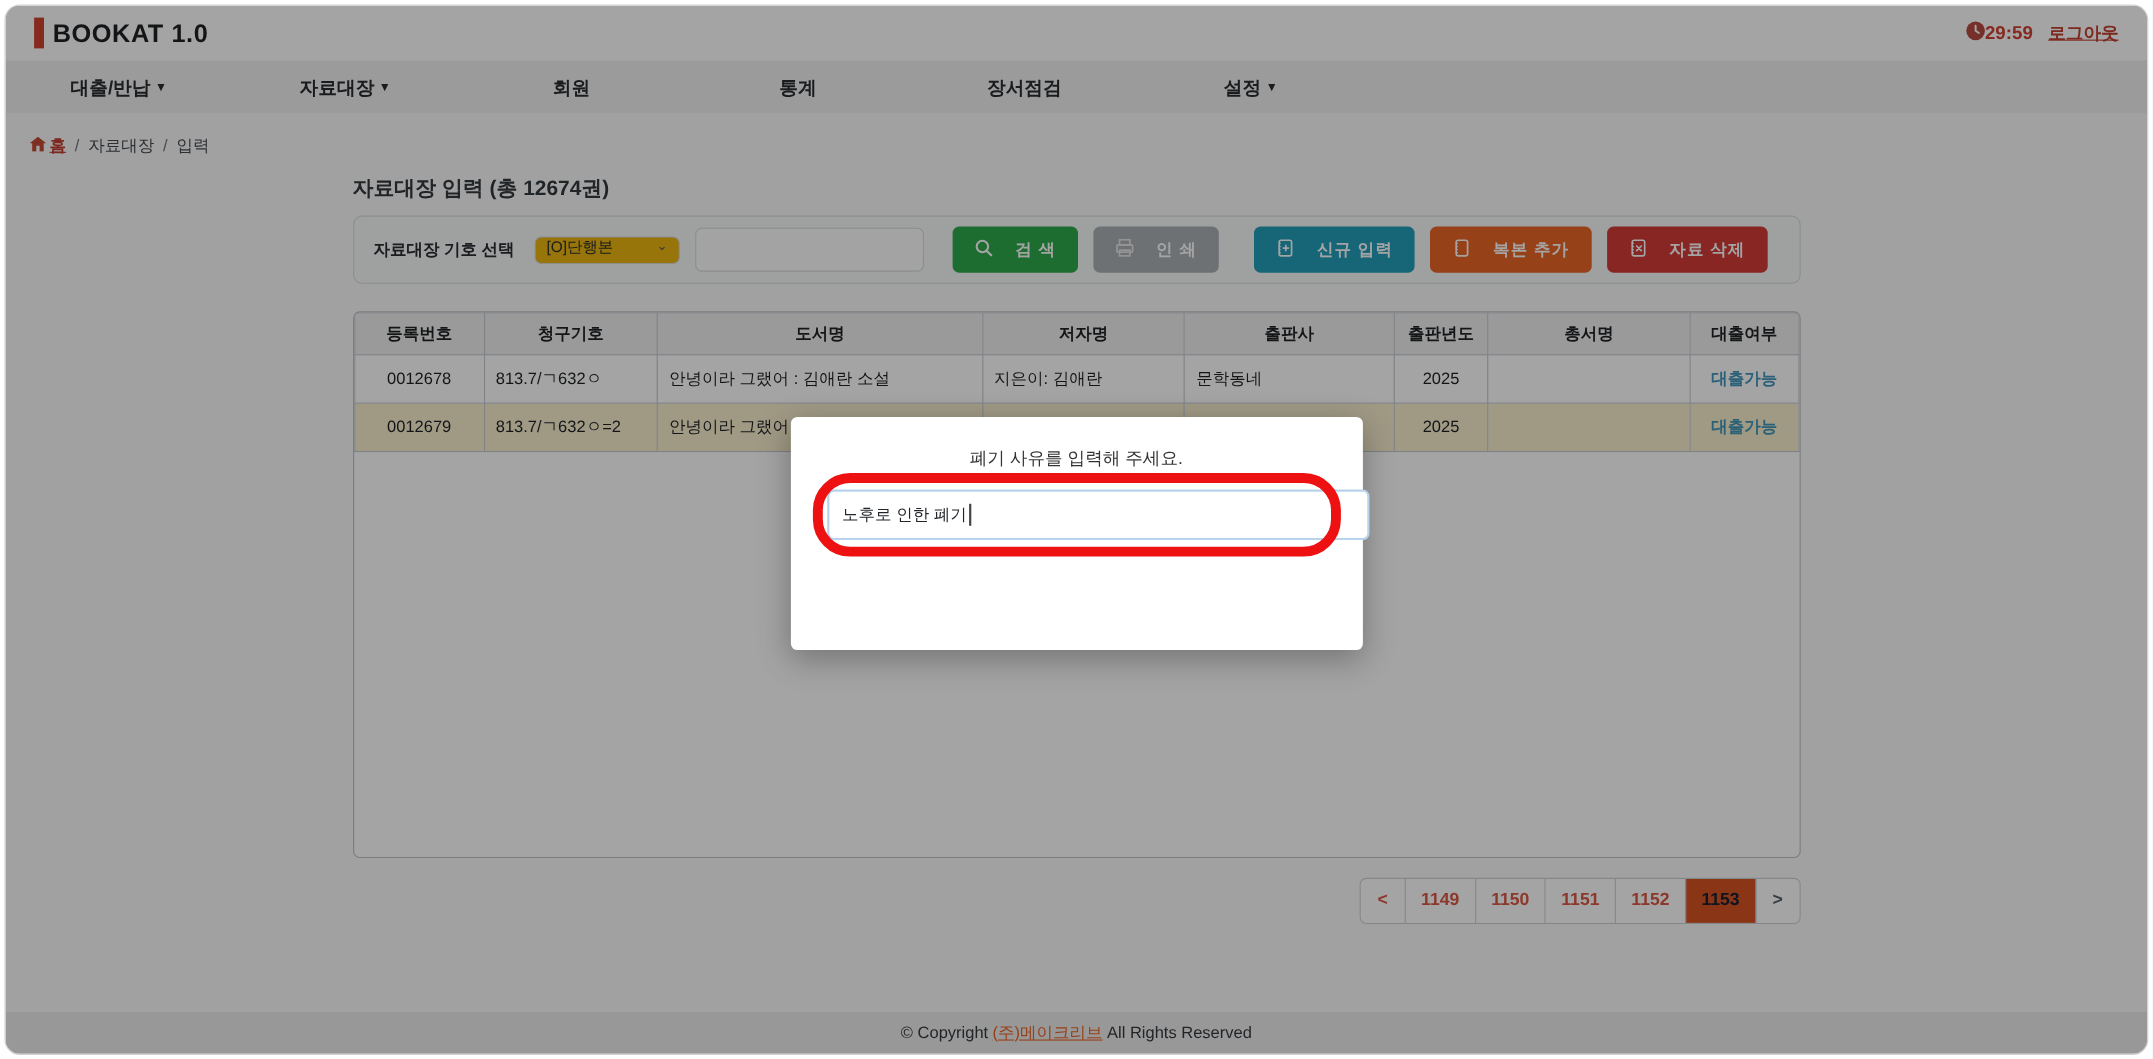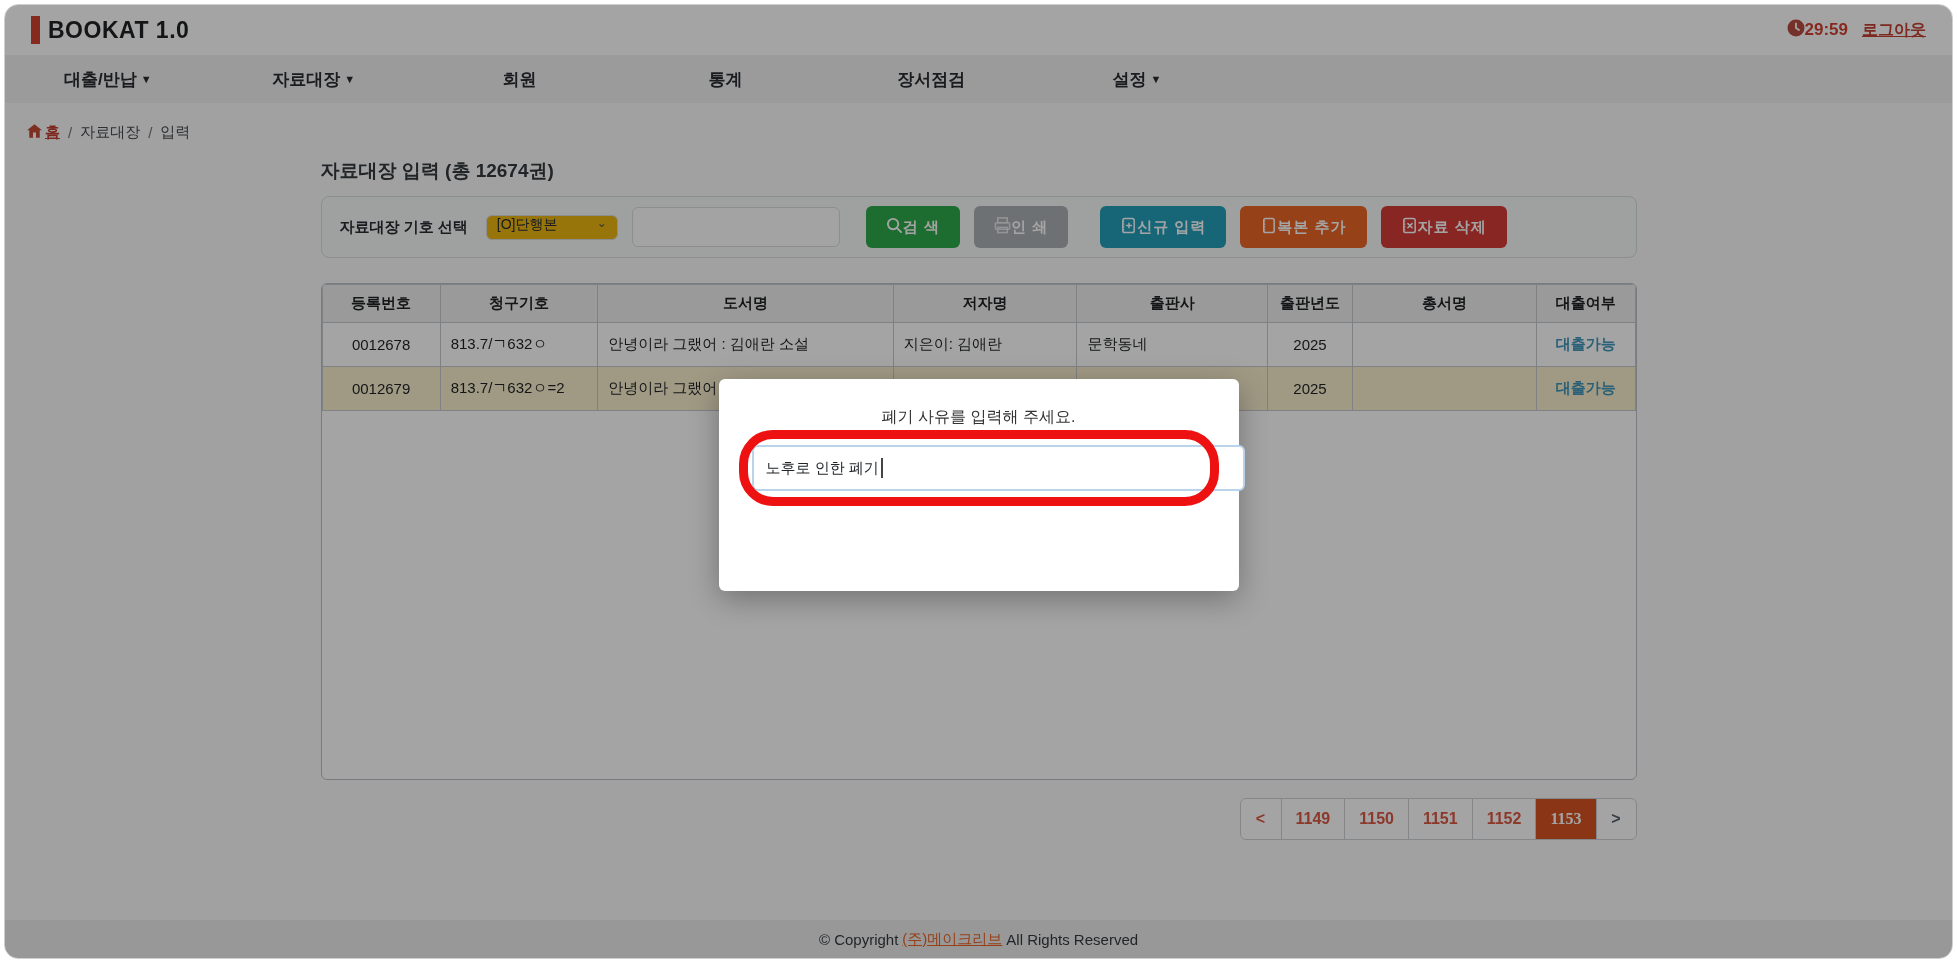--- a/index.html
+++ b/index.html
@@ -35,21 +35,21 @@
   .page-title { font-size:19px; font-weight:bold; color:#2e3338; }
 
   .toolbar { margin-top:12px; height:62px; background:var(--card-bg,#f7f8f9); border:1px solid var(--border,#d7dade);
              border-radius:8px; display:flex; align-items:center; padding:0 18px; gap:14px; }
   .toolbar-label { font-size:15px; font-weight:bold; color:#212529; margin-right:4px; }
   .select-box { width:132px; height:25px; background:#eab308; border:1px solid var(--border,#d7dade); border-radius:6px;
                 display:flex; justify-content:space-between; padding:0 10px; font-size:14px; color:#212529; cursor:pointer; }
   .select-caret { font-size:12px; color:#495057; }
   .search-input { width:208px; height:40px; background:#fdfdfd; border:1px solid var(--border,#d7dade); border-radius:6px; padding:0 10px; font-size:14px; }
   .btn { height:42px; border:none; border-radius:6px; color:#ffffff; font-size:15px; font-weight:bold; letter-spacing:1px;
-         display:flex; align-items:center; gap:0; padding:0 20px; cursor:pointer; font-family:inherit; }
+         display:flex; align-items:center; gap:20px; padding:0 20px; cursor:pointer; font-family:inherit; }
   .btn svg { flex:0 0 auto; }
   .btn-search { background:var(--green,#28a745); margin-left:12px; }
   .btn-print  { background:var(--gray-btn,#a8adb2);justify-content:flex-end; }
   .btn-new    { background:var(--teal,#1b9cb8); margin-left:18px; }
   .btn-copy   { background:var(--orange,#ea5f1e); }
   .btn-delete { background:var(--red-btn,#d23430); }
 
   
   .table-wrap { margin-top:25px; height:497px; background:#ffffff; border:1px solid #b9bfc6; border-radius:6px; overflow:hidden; }
   table { width:100%; border-collapse:collapse; table-layout:fixed; }
@@ -60,21 +60,21 @@
   td.c-center { text-align:center; }
   .loan-link { color:var(--loan,#3b93b8); font-weight:bold; cursor:pointer; }
 
   
   .pager-row { display:flex; justify-content:flex-end; margin-top:18px; }
   .pager { display:flex; border:1px solid #ccd1d6; border-radius:6px; overflow:hidden; background:#ffffff; }
   .page-btn { min-width:40px; height:40px; display:flex; align-items:center; justify-content:center; font-size:16px; font-weight:bold;
               color:var(--page-num,#d9513d); border-left:1px solid #ccd1d6; cursor:pointer; padding:0 14px; }
   .page-btn:first-child { border-left:none; }
   .page-btn.arrow-next { color:#4c5a66; }
-  .page-btn.active { background:var(--active-page,#d54e1a); color:#ffffff;font-family:Liberation Serif, serif; }
+  .page-btn.active { background:var(--active-page,#d54e1a); color:#0f172a; }
 
   
   .footer { height:38px; background:#ececec; display:flex; align-items:center; justify-content:center; font-size:15px; color:#2e3338; flex:0 0 auto; }
   .footer-link { color:var(--orange,#ea5f1e); text-decoration:underline; cursor:pointer; margin:0 4px; }
 
   
   .dim-overlay { position:absolute; inset:0; background:rgba(15,15,15,0.38); z-index:50; }
   .modal { position:absolute; left:50%; transform:translateX(-50%); top:374px; width:520px; height:212px;
            background:#ffffff; border-radius:6px; box-shadow:0 8px 30px rgba(0,0,0,.3); z-index:60; }
   .modal-title { margin-top:28px; text-align:center; font-size:16px; color:#333333; }

